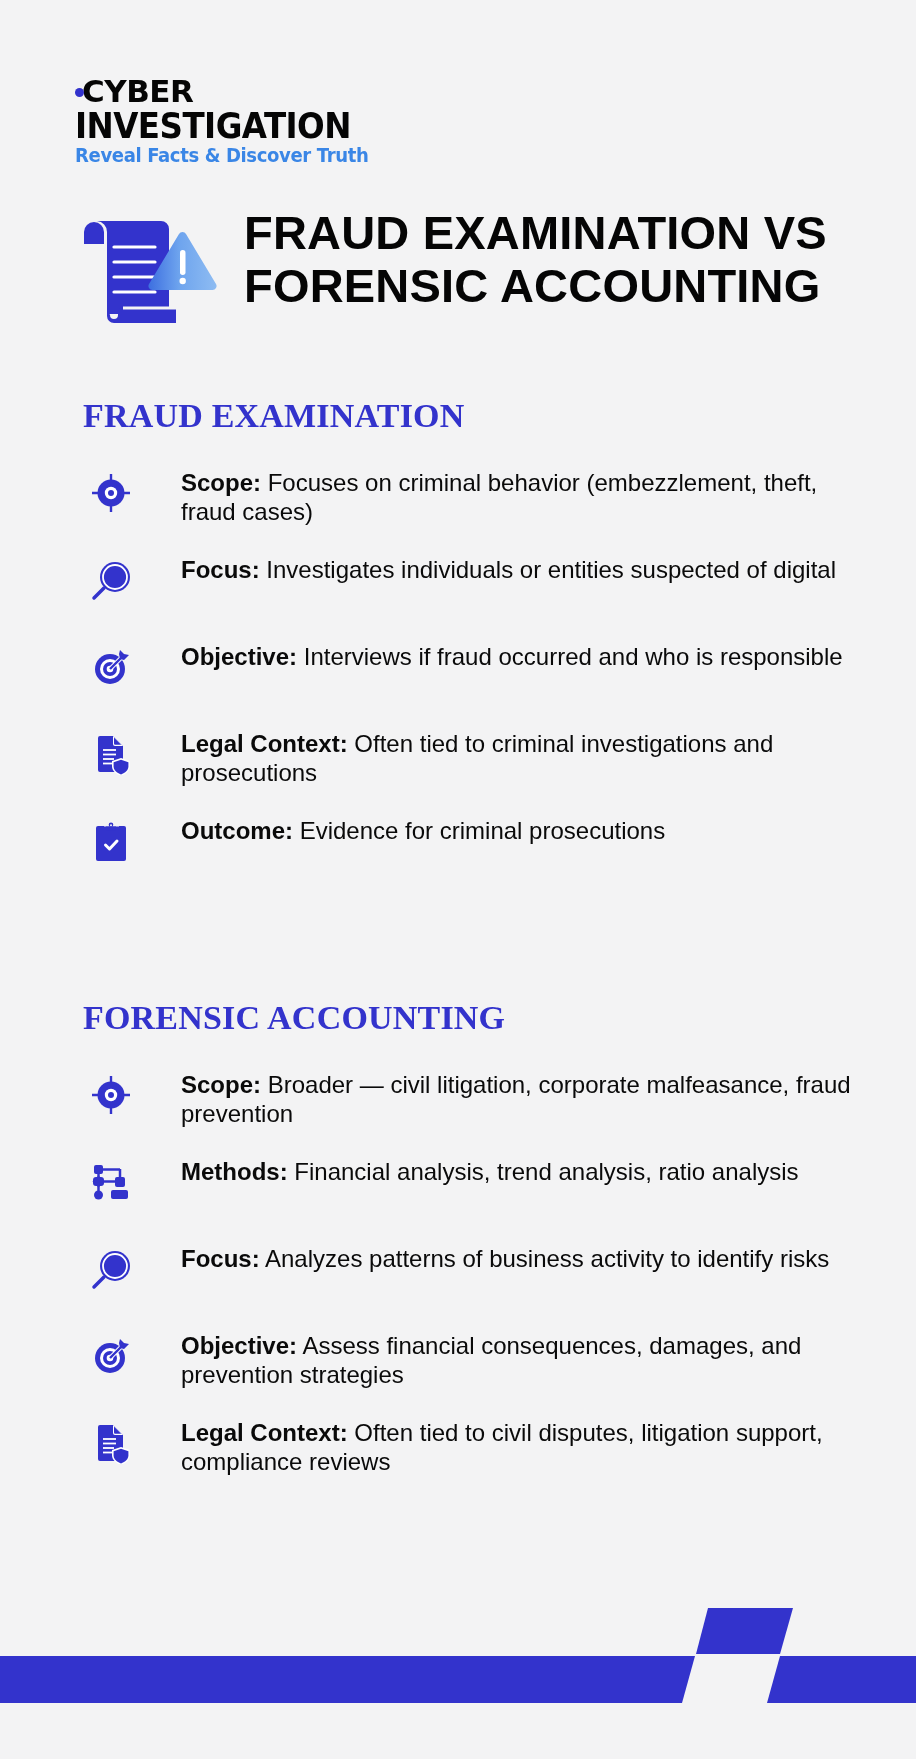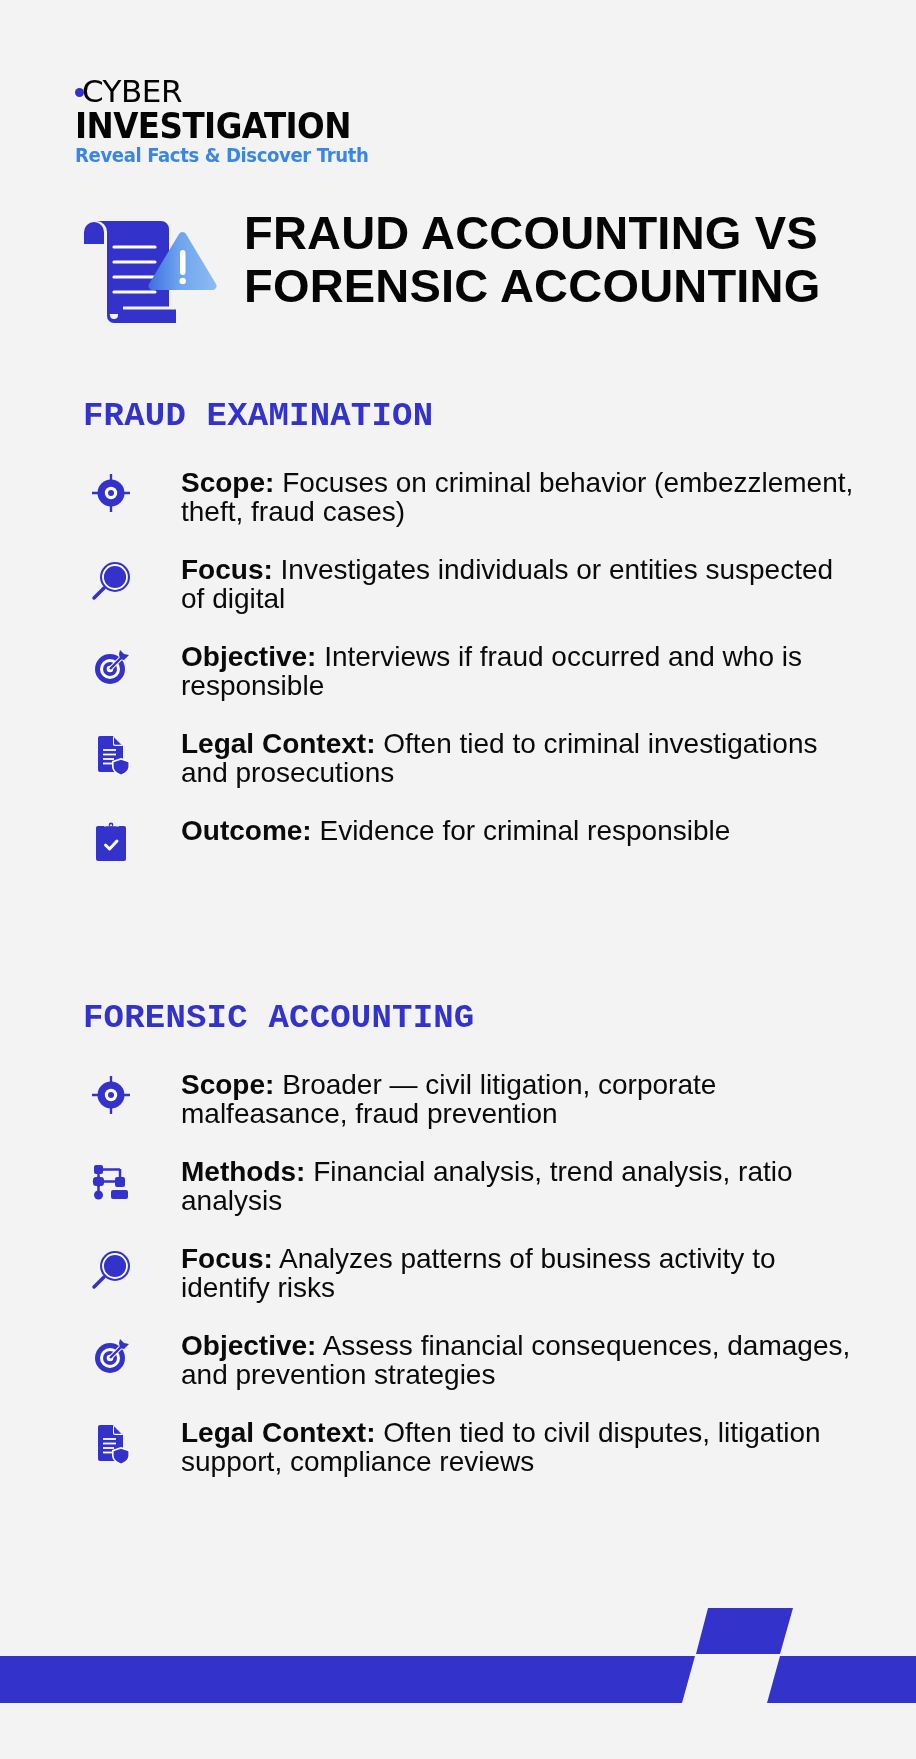--- a/index.html
+++ b/index.html
@@ -18,21 +18,21 @@
     
     .logo {
       position: absolute;
       left: 75px;
       top: 76px;
       width: 320px;
     }
     .logo-line1 {
       position: relative;
       font-family: "DejaVu Sans", sans-serif;
-      font-weight: 400;
+      font-weight: 700;
       font-size: 31px;
       line-height: 30px;
       letter-spacing: -0.5px;
       color: #050505;
       padding-left: 7px;
     }
     .logo-dot {
       position: absolute;
       left: 0;
       top: 12px;
@@ -87,21 +87,21 @@
       white-space: nowrap;
     }
 
     
     .section {
       position: absolute;
       left: 83px;
       width: 780px;
     }
     .section-title {
-      font-family: Liberation Mono, monospace;
+      font-family: Liberation Serif, serif;
       font-weight: 700;
       font-size: 34px;
       line-height: 40px;
       color: #3333cc;
       letter-spacing: 0.2px;
     }
     .items {
       list-style: none;
       margin-top: 32px;
     }
@@ -115,21 +115,21 @@
       width: 42px;
       height: 42px;
       margin-left: 7px;
       margin-top: 4px;
       flex: 0 0 auto;
     }
     .item-icon svg { width: 42px; height: 42px; display: block; }
     .item-text {
       margin-left: 49px;
       font-family: "Liberation Sans", sans-serif;
-      font-size: 28px;
+      font-size: 24px;
       line-height: 29px;
       color: #0a0a0a;
       width: 690px;
     }
     .item-label {
       font-weight: 700;
     }
 
     
     .footer-deco {
@@ -229,21 +229,21 @@
     <path d="M24 88 v8 a7 7 0 0 0 7 7 h62 v-16 h-53 a5 5 0 0 0 -5 5 v3 a4 4 0 0 1 -8 0 z" fill="#3333cc"></path>
     <path d="M40 88 h54" stroke="#f3f3f4" stroke-width="3"></path>
 
     <path d="M96 14 a4 4 0 0 1 7 0 l30 50 a4 4 0 0 1 -3.5 6 h-60 a4 4 0 0 1 -3.5 -6 z" fill="url(#warnGrad)"></path>
     <rect x="97" y="30" width="5.5" height="25" rx="2.7" fill="#ffffff"></rect>
     <circle cx="99.7" cy="61" r="3.2" fill="#ffffff"></circle>
   </svg>
 </div>
 
 <h1 class="hero-title">
-  <span>FRAUD ACCOUNTING VS</span><br>
+  <span>FRAUD EXAMINATION VS</span><br>
   <span>FORENSIC ACCOUNTING</span>
 </h1>
 
 <section class="section" style="top:396px;">
   <h2 class="section-title">FRAUD EXAMINATION</h2>
   <ul class="items">
     <li class="item">
       <span class="item-icon">
           <svg>
             <use href="#ic-target"></use>
@@ -274,21 +274,21 @@
           </svg>
         </span>
       <p class="item-text"><span class="item-label">Legal Context:</span><span> Often tied to criminal investigations and prosecutions</span></p>
     </li>
     <li class="item">
       <span class="item-icon">
           <svg>
             <use href="#ic-clipboard"></use>
           </svg>
         </span>
-      <p class="item-text"><span class="item-label">Outcome:</span><span> Evidence for criminal responsible</span></p>
+      <p class="item-text"><span class="item-label">Outcome:</span><span> Evidence for criminal prosecutions</span></p>
     </li>
   </ul>
 </section>
 
 <section class="section" style="top:998px;">
   <h2 class="section-title">FORENSIC ACCOUNTING</h2>
   <ul class="items">
     <li class="item">
       <span class="item-icon">
           <svg>

